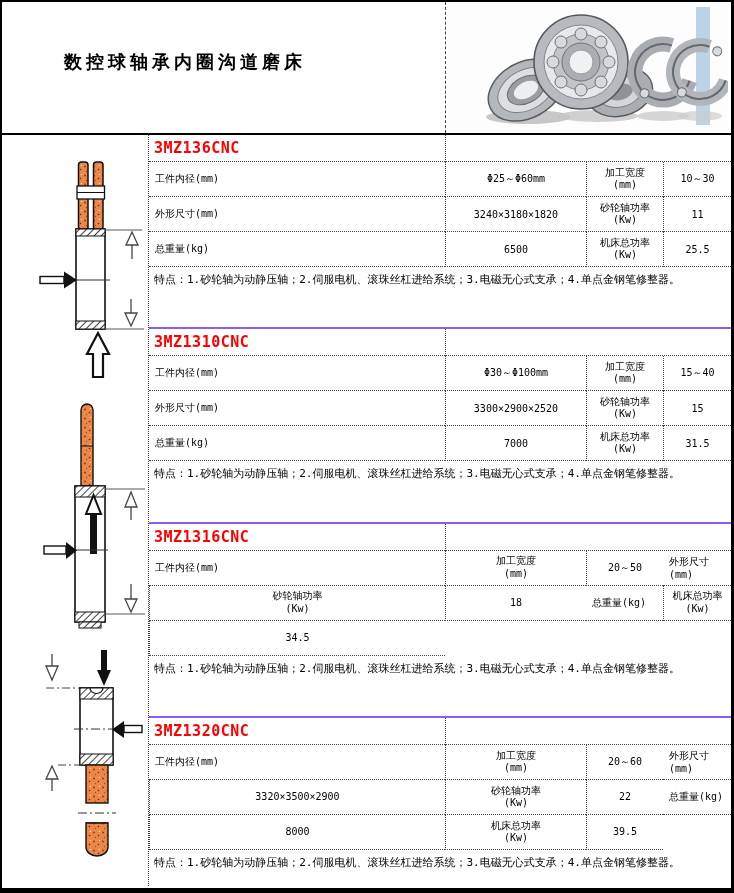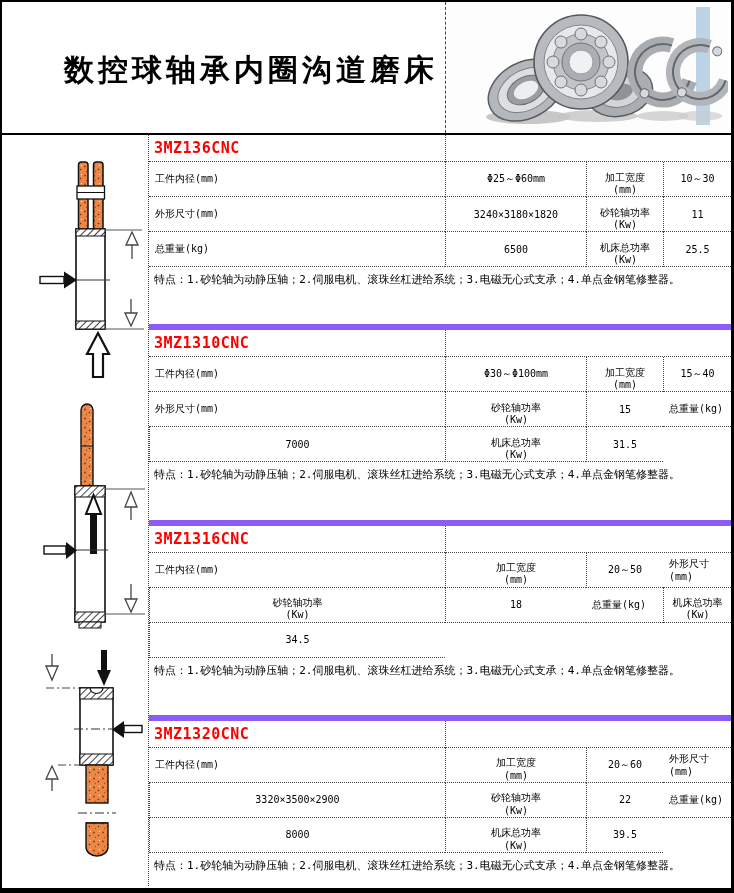--- a/index.html
+++ b/index.html
@@ -6,41 +6,41 @@
   .page {
     position:relative; width:734px; height:893px; box-sizing:border-box;
     background:#fff; border:2px solid #000; border-right-width:3px; border-bottom-width:5px;
     font-family:"Liberation Sans", sans-serif; overflow:hidden;
   }
   
   .header { position:relative; height:131px; border-bottom:2px solid #000; background:#fff; }
   .page-title {
     position:absolute; left:62px; top:48px; margin:0;
     font-family:"Liberation Serif","DejaVu Serif",serif;
-    font-size:30px; font-weight:bold; letter-spacing:4px; color:#000; white-space:nowrap;
+    font-size:18px; font-weight:bold; letter-spacing:4px; color:#000; white-space:nowrap;
   }
   .header-vline { position:absolute; left:443px; top:0; height:131px; width:0; border-left:1px dashed #444; }
   .photo-svg { position:absolute; right:3px; top:2px; }
   
   .main { display:flex; height:751px; }
   .left-col { position:relative; width:146px; flex:none; border-right:1px dotted #444; background:#fff; }
   .diagram { position:absolute; left:0; }
   .right-col { flex:1; display:flex; flex-direction:column; min-width:0;gap:24px; }
   .section { flex:1 1 0; display:grid; grid-template-columns:296px 141px 77px 1fr; grid-template-rows:27px 35px 35px 35px 1fr; }
-  .section + .section { border-top:6px solid #8b5cf6; }
+  .section + .section { border-top:2px solid #8b5cf6; }
   .cell {
     border-bottom:1px dotted #444; display:flex; align-items:center;
     font-family:"DejaVu Sans Mono","Liberation Mono",monospace; font-size:10px; color:#000;
     overflow:hidden;
   }
   .model-cell { color:#ff0000; font-weight:bold; font-size:15px; padding-left:5px; letter-spacing:0.5px; }
   .spacer-cell { grid-column:2 / 5; border-left:1px dotted #444; }
   .label-cell { padding-left:6px; }
   .value-cell, .pvalue-cell { justify-content:center; border-left:1px dotted #444; }
-  .param-cell { justify-content:center; text-align:center; border-left:1px dotted #444; line-height:1.22;align-items:flex-end; }
+  .param-cell { justify-content:center; text-align:center; border-left:1px dotted #444; line-height:1.22; }
   .param-cell span { display:inline-block; max-width:63px; }
   .features-cell {
     grid-column:1 / 5; display:block; border-bottom:none;
     font-size:11px; line-height:1.5; padding:5px 4px 0 5px;
   }
 </style>
 </head>
 <body>
 
 <svg width="0" height="0" style="position:absolute" aria-hidden="true">
@@ -251,20 +251,21 @@
       <section class="section">
         <div class="cell model-cell">3MZ1310CNC</div>
         <div class="cell spacer-cell"></div>
         <div class="cell label-cell">工件内径(mm)</div>
         <div class="cell value-cell">Φ30～Φ100mm</div>
         <div class="cell param-cell">
             <span>加工宽度(mm)</span>
           </div>
         <div class="cell pvalue-cell">15～40</div>
         <div class="cell label-cell">外形尺寸(mm)</div>
+        <div class="cell value-cell">3300×2900×2520</div>
         <div class="cell param-cell">
             <span>砂轮轴功率(Kw)</span>
           </div>
         <div class="cell pvalue-cell">15</div>
         <div class="cell label-cell">总重量(kg)</div>
         <div class="cell value-cell">7000</div>
         <div class="cell param-cell">
             <span>机床总功率(Kw)</span>
           </div>
         <div class="cell pvalue-cell">31.5</div>

